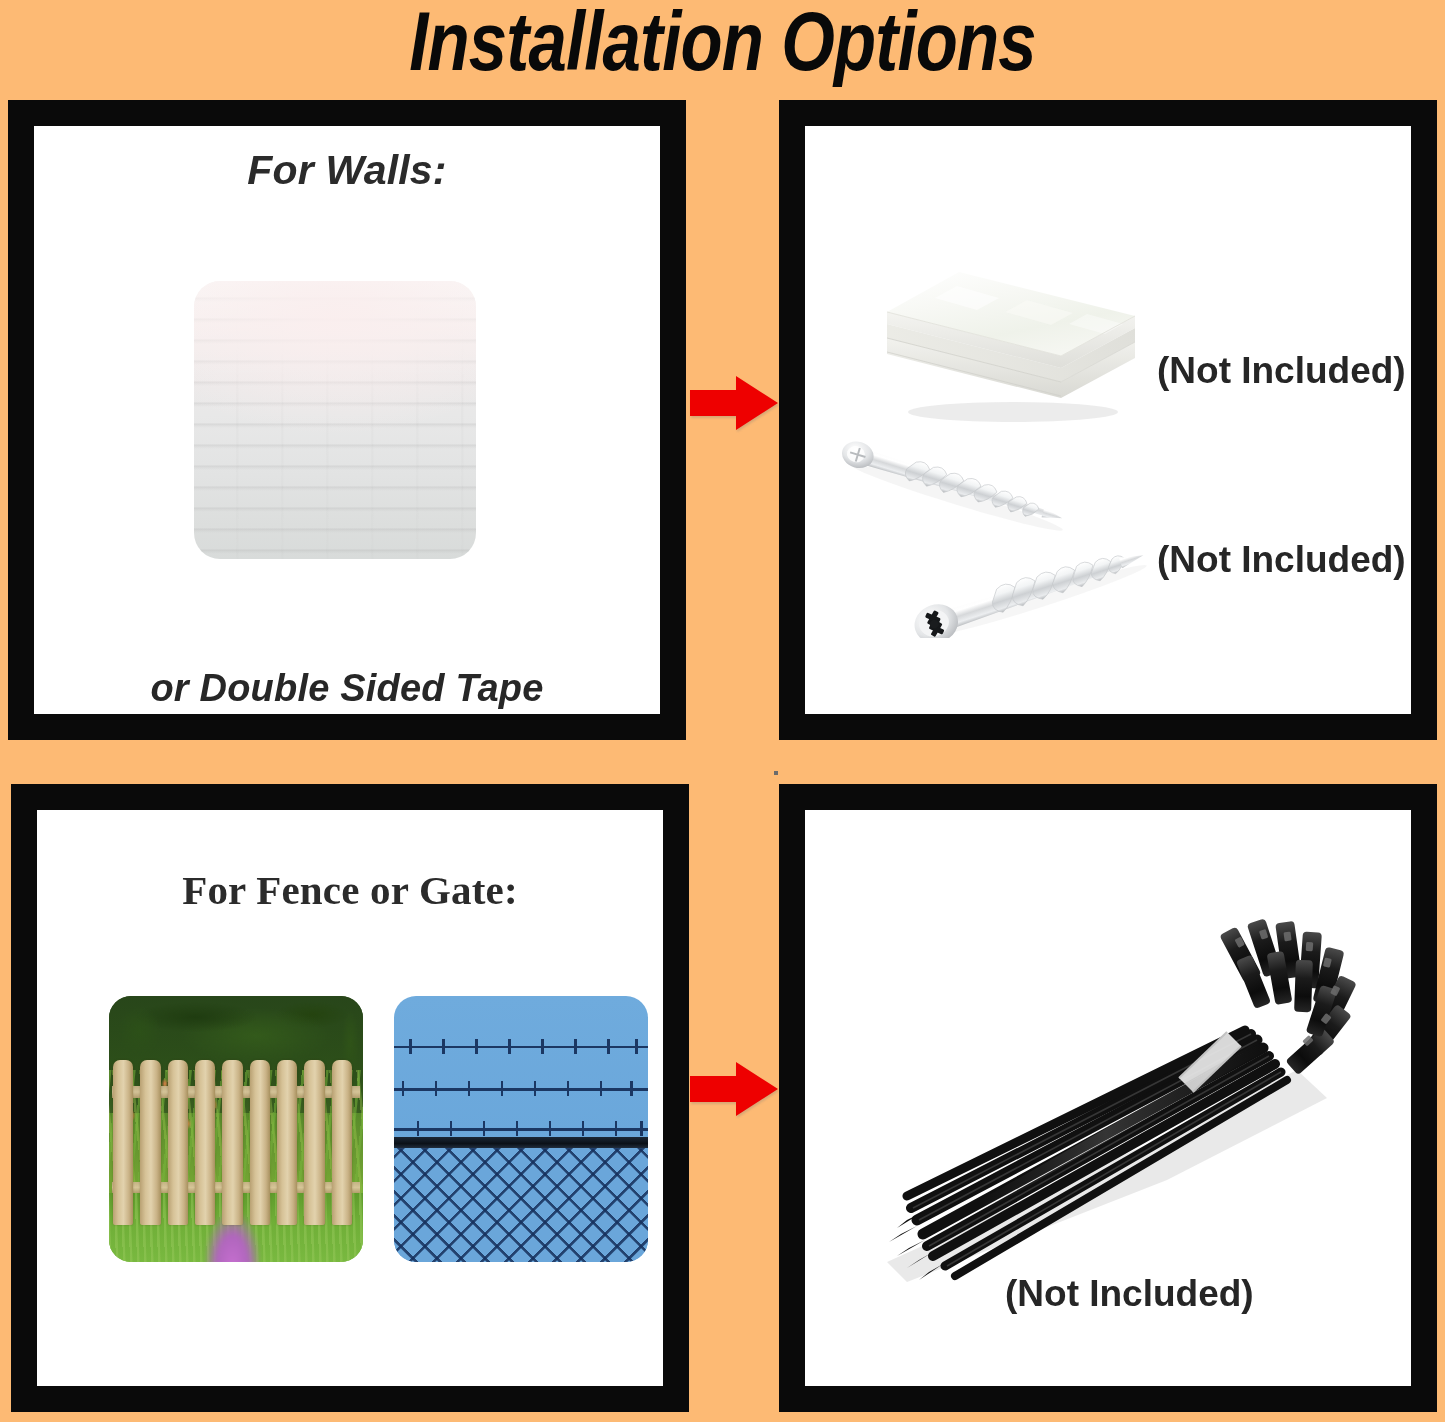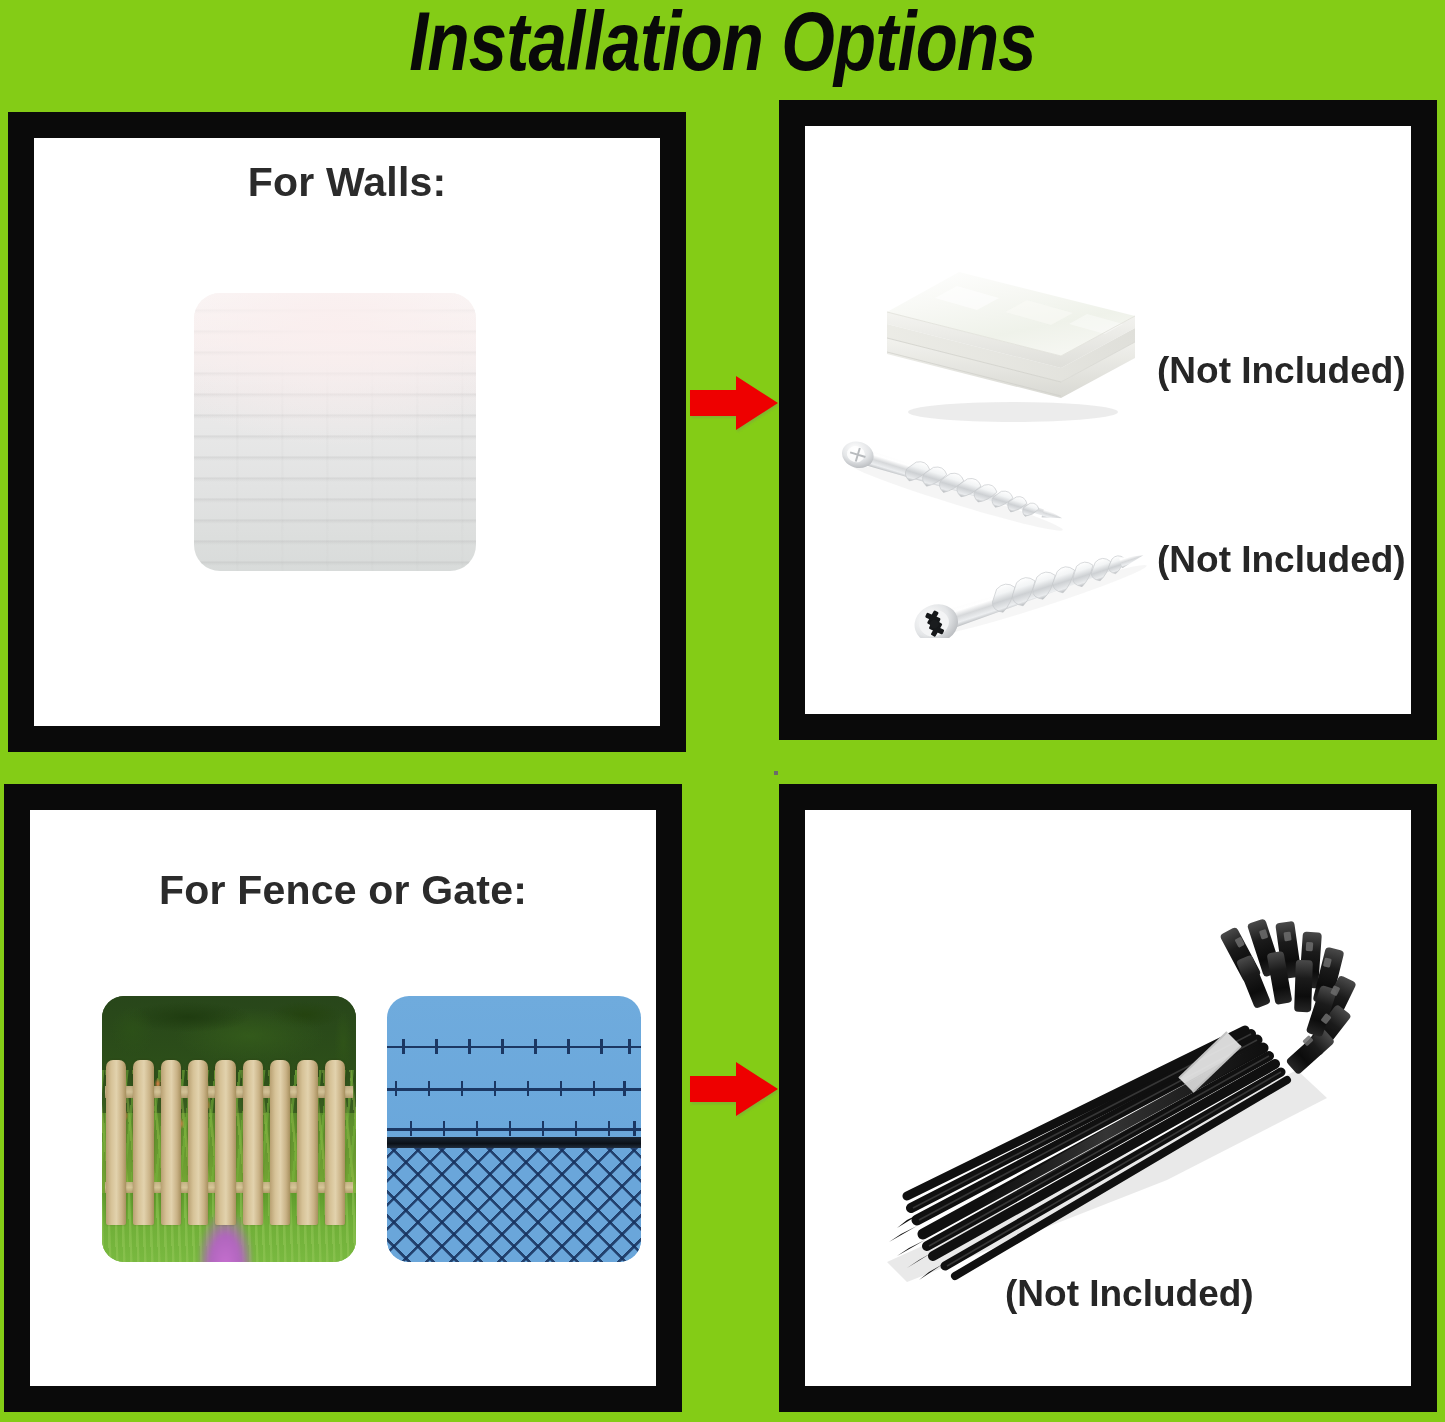--- a/index.html
+++ b/index.html
@@ -12,21 +12,21 @@
     height: 1422px;
     overflow: hidden;
     font-family: "Liberation Sans", "DejaVu Sans", sans-serif;
     position: relative;
   }
 
   #canvas {
     position: relative;
     width: 1445px;
     height: 1422px;
-    background: #84cc16;
+    background: #fdba74;
   }
 
   
   .title {
     position: absolute;
     left: 0;
     top: -4px;
     width: 1445px;
     text-align: center;
     font-family: "Liberation Sans Narrow", "Liberation Sans", sans-serif;
@@ -49,23 +49,23 @@
     box-sizing: border-box;
   }
   .panel-inner {
     position: relative;
     width: 100%;
     height: 100%;
     background: #ffffff;
     overflow: hidden;
   }
 
-  #panel-walls      { left: 8px;   top: 112px;  width: 678px; height: 640px; }
+  #panel-walls      { left: 8px;   top: 100px;  width: 678px; height: 640px; font-style: italic; }
   #panel-wall-hw    { left: 779px; top: 100px;  width: 658px; height: 640px; }
-  #panel-fence      { left: 4px;   top: 784px;  width: 678px; height: 628px; }
+  #panel-fence      { left: 11px;   top: 784px;  width: 678px; height: 628px; font-family: Liberation Serif, serif; }
   #panel-fence-hw   { left: 779px; top: 784px;  width: 658px; height: 628px; }
 
   
   .panel-heading {
     position: absolute;
     left: 0;
     width: 100%;
     text-align: center;
     font-weight: bold;
     font-size: 41px;
@@ -306,20 +306,21 @@
     <div class="panel-inner">
 
       <div class="panel-heading" style="top:20px;">For Walls:</div>
 
       <div class="wall-photo">
         <div class="brick-rows"></div>
         <div class="brick-cols"></div>
         <div class="wall-wash"></div>
       </div>
 
+      <div class="panel-caption" style="top:536px;">or Double Sided Tape</div>
     </div>
   </div>
 
   <div class="arrow" style="left:688px; top:374px; width:92px; height:58px;">
     <svg width="92" height="58" viewBox="0 0 92 58" xmlns="http://www.w3.org/2000/svg">
       <polygon points="2,16 48,16 48,2 90,29 48,56 48,42 2,42" fill="#EE0000"></polygon>
     </svg>
   </div>
 
   <div class="panel" id="panel-wall-hw">

